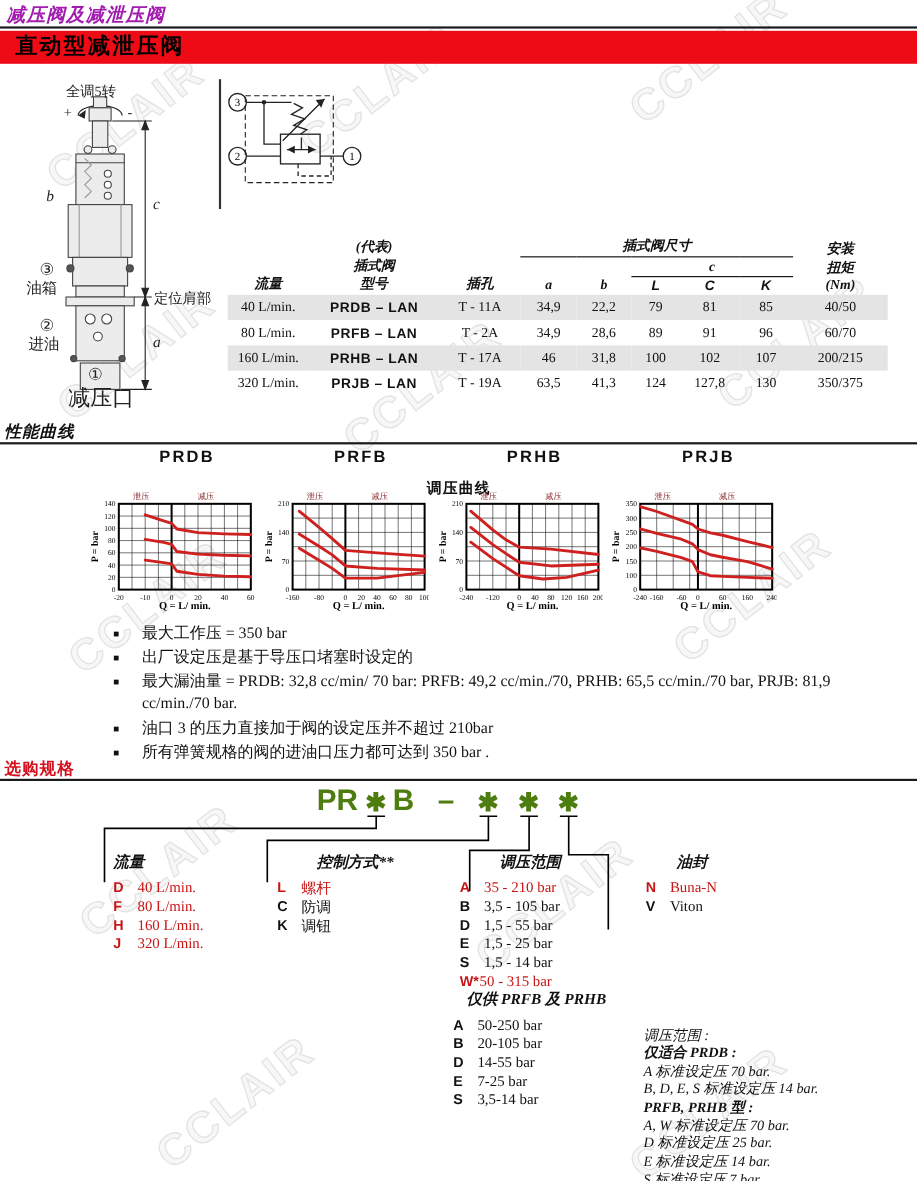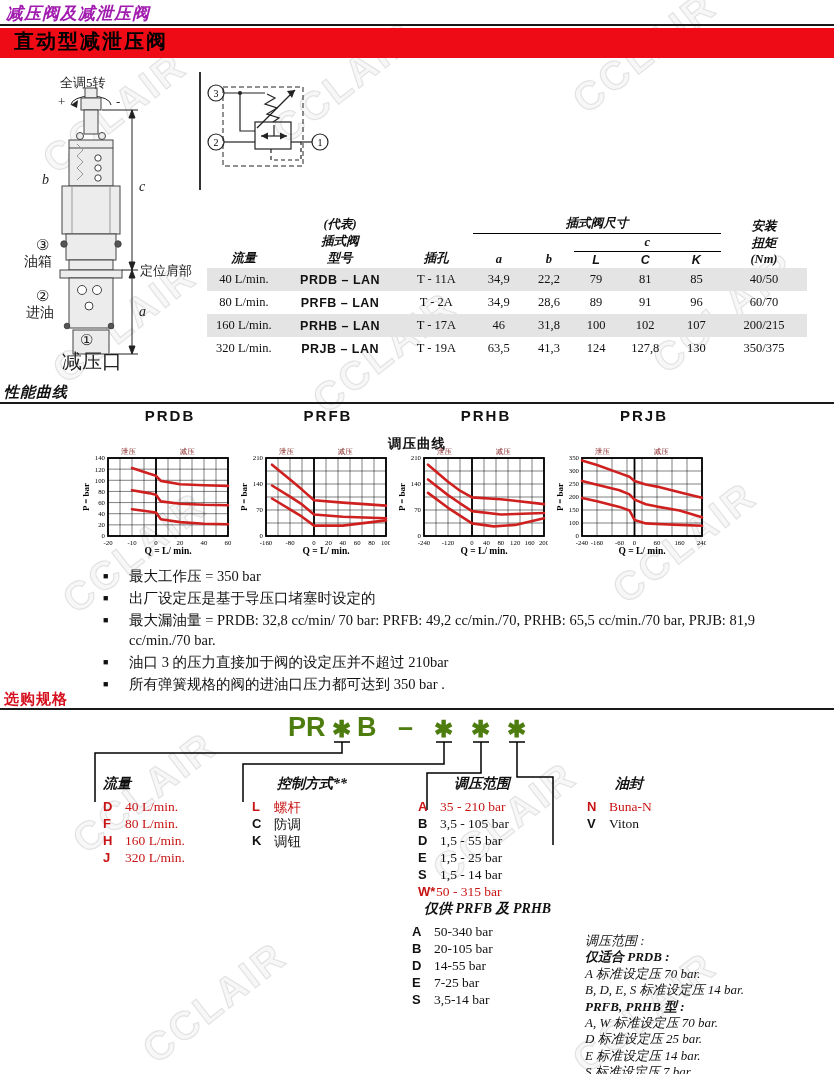--- a/index.html
+++ b/index.html
@@ -509,21 +509,21 @@
           <span class="opt-code">H</span>
           <span>160 L/min.</span>
         </div>
       <div class="opt-item red">
           <span class="opt-code">J</span>
           <span>320 L/min.</span>
         </div>
     </div>
 
     <div class="opt-col" style="left:252px;top:85px">
-      <div class="opt-head" style="margin-left:25px">控制方式**</div>
+      <div class="opt-head" style="margin-left:36px">控制方式**</div>
       <div class="opt-item red">
           <span class="opt-code">L</span>
           <span>螺杆</span>
         </div>
       <div class="opt-item">
           <span class="opt-code">C</span>
           <span>防调</span>
         </div>
       <div class="opt-item">
           <span class="opt-code">K</span>
@@ -568,21 +568,21 @@
       <div class="opt-item">
           <span class="opt-code">V</span>
           <span>Viton</span>
         </div>
     </div>
 
     <div class="opt-col" style="left:412px;top:210px">
       <div class="opt-head" style="margin-left:12px">仅供 PRFB 及 PRHB</div>
       <div class="opt-item">
           <span class="opt-code">A</span>
-          <span>50-340 bar</span>
+          <span>50-250 bar</span>
         </div>
       <div class="opt-item">
           <span class="opt-code">B</span>
           <span>20-105 bar</span>
         </div>
       <div class="opt-item">
           <span class="opt-code">D</span>
           <span>14-55 bar</span>
         </div>
       <div class="opt-item">

